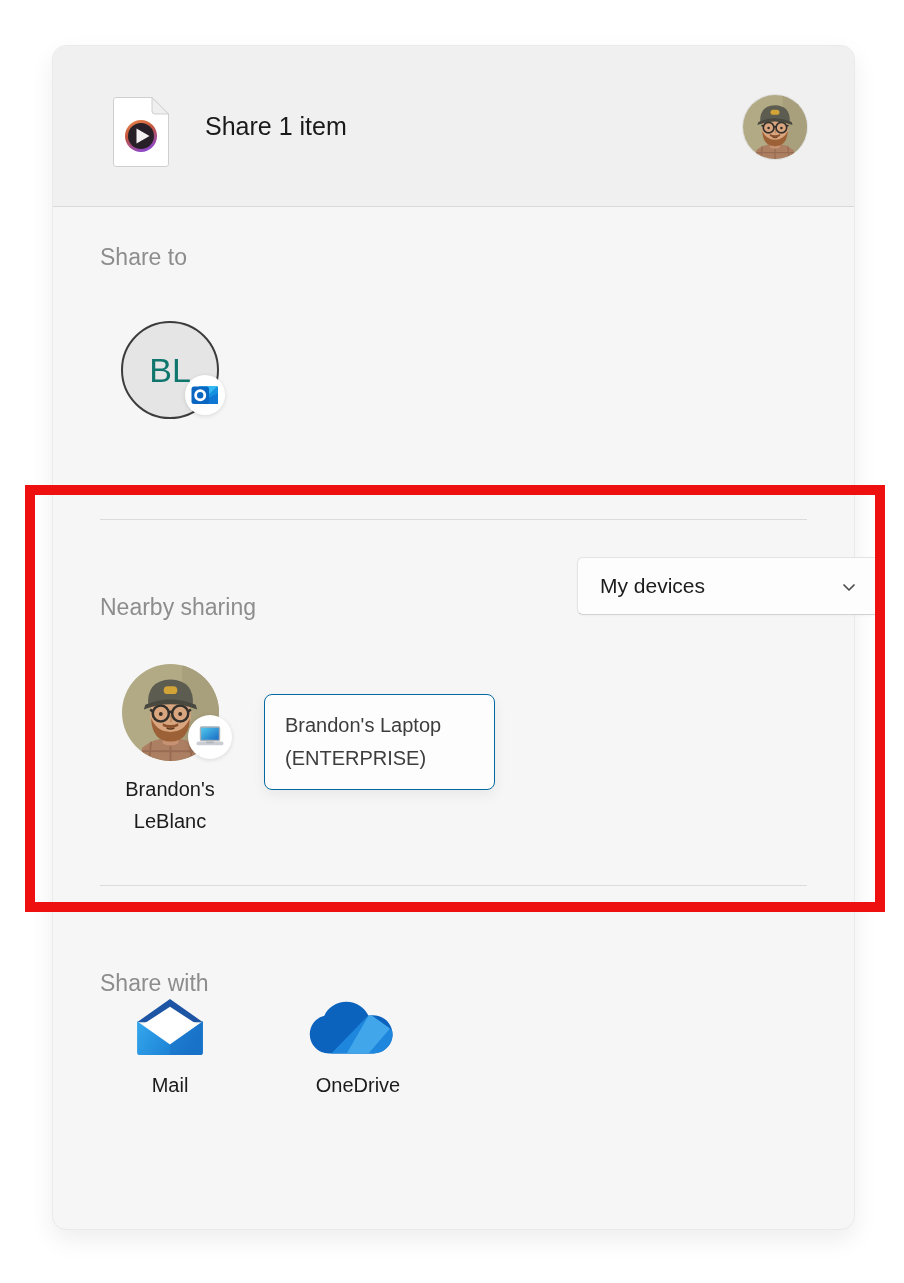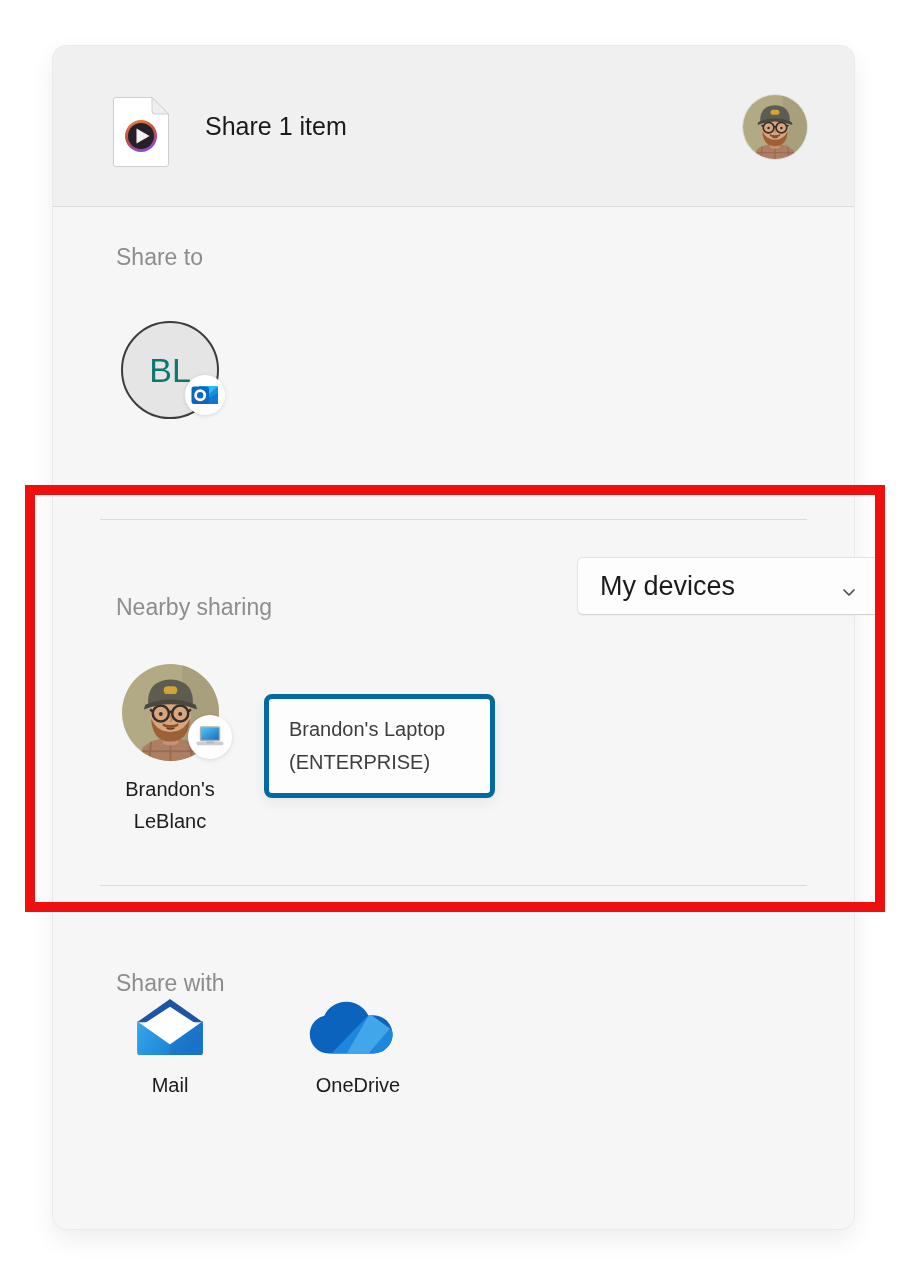--- a/index.html
+++ b/index.html
@@ -14,21 +14,21 @@
                  background:#f0f0f0; border-bottom:1px solid #d9d9d9;
                  border-radius:14px 14px 0 0; }
   .file-icon { position:absolute; left:60px; top:51px; width:56px; height:70px; }
   .dialog-title { position:absolute; left:152px; top:0; height:161px; line-height:161px;
                   font-size:25px; color:#1a1a1a; white-space:nowrap; }
   .account-avatar { position:absolute; left:690px; top:49px; width:64px; height:64px;
                     border-radius:50%; overflow:hidden; box-shadow:0 0 0 1px rgba(0,0,0,0.08); }
   .account-avatar svg, .photo-wrap svg { display:block; width:100%; height:100%; }
 
   
-  .section-heading { position:absolute; font-size:23px; color:#8d8d8d; white-space:nowrap;margin-left:16px; }
+  .section-heading { position:absolute; font-size:23px; color:#8d8d8d; white-space:nowrap; }
   .h-share-to   { left:47px; top:198px; }
   .h-nearby     { left:47px; top:548px; }
   .h-share-with { left:47px; top:924px; }
   .divider { position:absolute; left:47px; width:707px; height:1px; background:#dcdcdc; }
   .divider-1 { top:473px; }
   .divider-2 { top:839px; }
 
   
   .tile { position:absolute; width:160px; text-align:center; cursor:pointer; }
   .contact-tile { left:37px; top:275px; }
@@ -43,27 +43,27 @@
   .badge { position:absolute; border-radius:50%; }
   .outlook-badge { left:64px; top:54px; width:40px; height:40px; }
   .laptop-badge  { left:66px; top:51px; width:44px; height:44px; }
   .badge svg { display:block; width:100%; height:100%; filter:drop-shadow(0 1px 2px rgba(0,0,0,0.12)); }
   .tile-label { margin:12px auto 0; width:130px; font-size:20px; line-height:32px; color:#1b1b1b; }
 
   
   .dropdown { position:absolute; left:524px; top:511px; width:306px; height:58px;
               background:#fdfdfd; border:1px solid #e3e3e3; border-bottom-color:#d2d2d2;
               border-radius:6px; display:flex; align-items:center; justify-content:space-between;
-              padding:0 24px 0 22px; font-size:27px; color:#1b1b1b; cursor:pointer;
+              padding:0 24px 0 22px; font-size:21px; color:#1b1b1b; cursor:pointer;
               box-shadow:0 1px 2px rgba(0,0,0,0.03); }
   .chevron { width:18px; height:18px; flex:0 0 auto; }
 
   
   .tooltip { position:absolute; left:211px; top:648px; width:231px; min-height:95px;
-             padding:14px 20px; background:#fdfdfd; border:5px solid #0369a1; border-radius:8px;
+             padding:14px 20px; background:#fdfdfd; border:1px solid #0369a1; border-radius:8px;
              box-shadow:0 5px 14px rgba(0,0,0,0.06); font-size:20px; line-height:33px;
              color:#3d3d3d; }
 
   
   .apps-row { position:absolute; left:37px; top:950px; display:flex; gap:28px; }
   .app-tile { width:160px; text-align:center; cursor:pointer; }
   .app-icon { height:64px; display:flex; align-items:center; justify-content:center; }
   .app-label { margin-top:14px; font-size:20px; color:#1b1b1b; }
 
   

